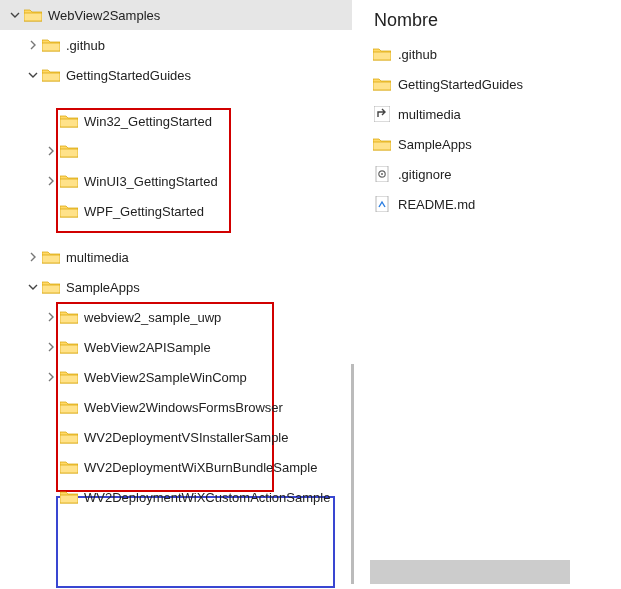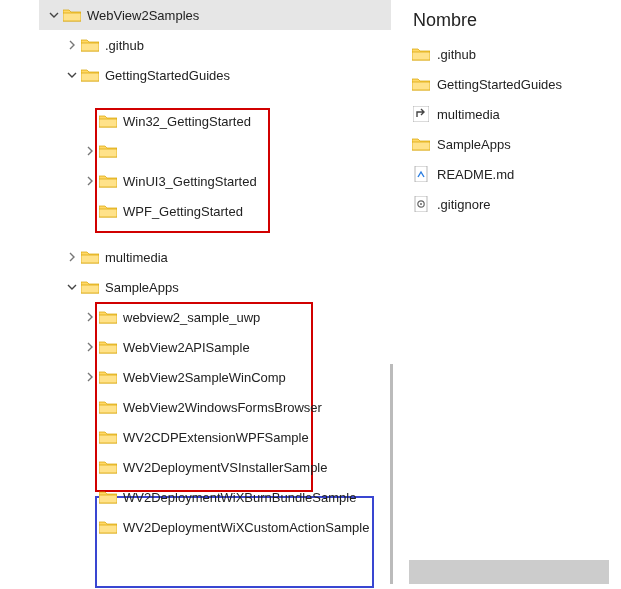--- a/index.html
+++ b/index.html
@@ -7,21 +7,21 @@
     margin: 0; padding: 0;
     font-family: "Segoe UI", Tahoma, sans-serif;
     font-size: 13px;
     color: #222;
     background: #fff;
     width: 621px; height: 589px;
     overflow: hidden;
   }
   .app {
     display: flex;
-    width: 621px; height: 589px; padding-left: 39px;
+    width: 621px; height: 589px;
   }
   .tree-pane {
     width: 352px;
     height: 100%;
     position: relative;
     padding-top: 0;
   }
   .detail-pane {
     flex: 1;
     height: 100%;
@@ -304,30 +304,20 @@
       <span class="arrow blank">·</span>
       <span class="folder">
           <svg width="18" height="14">
             <use href="#folder-glyph"></use>
           </svg>
         </span>
       <span class="row-label">WebView2WindowsFormsBrowser</span>
     </div>
 
 
-    <div class="row">
-      <span class="indent" style="width:36px"></span>
-      <span class="arrow blank">·</span>
-      <span class="folder">
-          <svg width="18" height="14">
-            <use href="#folder-glyph"></use>
-          </svg>
-        </span>
-      <span class="row-label">WV2CDPExtensionWPFSample</span>
-    </div>
 
     <div class="row">
       <span class="indent" style="width:36px"></span>
       <span class="arrow blank">·</span>
       <span class="folder">
           <svg width="18" height="14">
             <use href="#folder-glyph"></use>
           </svg>
         </span>
       <span class="row-label">WV2DeploymentVSInstallerSample</span>
@@ -393,31 +383,31 @@
           <svg width="18" height="14">
             <use href="#folder-glyph"></use>
           </svg>
         </span>
       <span>SampleApps</span>
     </div>
 
     <div class="d-row">
       <span class="d-icon">
           <svg width="14" height="16">
+            <use href="#gear-file-glyph"></use>
+          </svg>
+        </span>
+      <span>.gitignore</span>
+    </div>
+
+    <div class="d-row">
+      <span class="d-icon">
+          <svg width="14" height="16">
             <use href="#md-file-glyph"></use>
           </svg>
         </span>
       <span>README.md</span>
-    </div>
-
-    <div class="d-row">
-      <span class="d-icon">
-          <svg width="14" height="16">
-            <use href="#gear-file-glyph"></use>
-          </svg>
-        </span>
-      <span>.gitignore</span>
     </div>
 
     <div class="scroll-track" style="top:560px; height:24px; left:18px; width:200px; right:auto; background:#ccc;"></div>
   </div>
 
 </div>
 
 </body></html>

